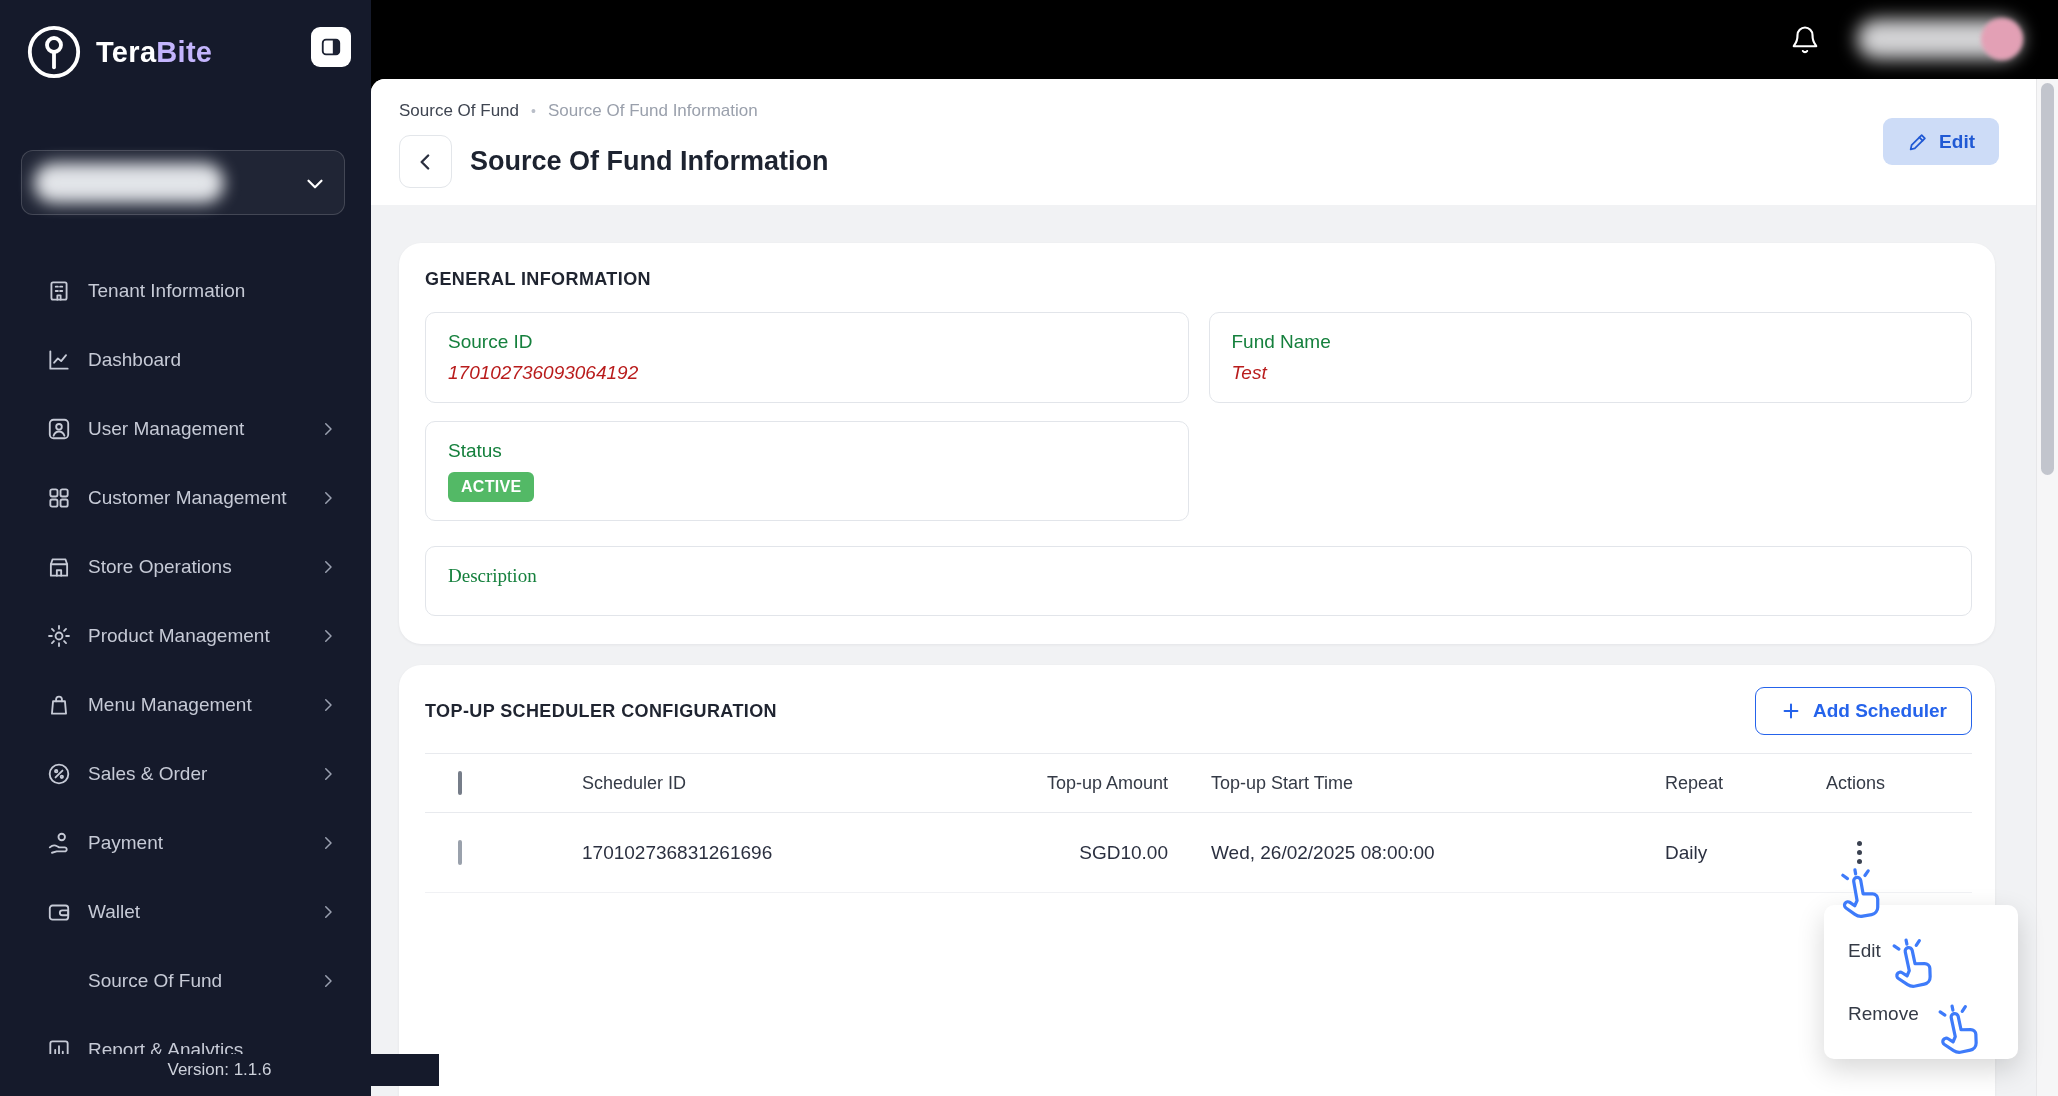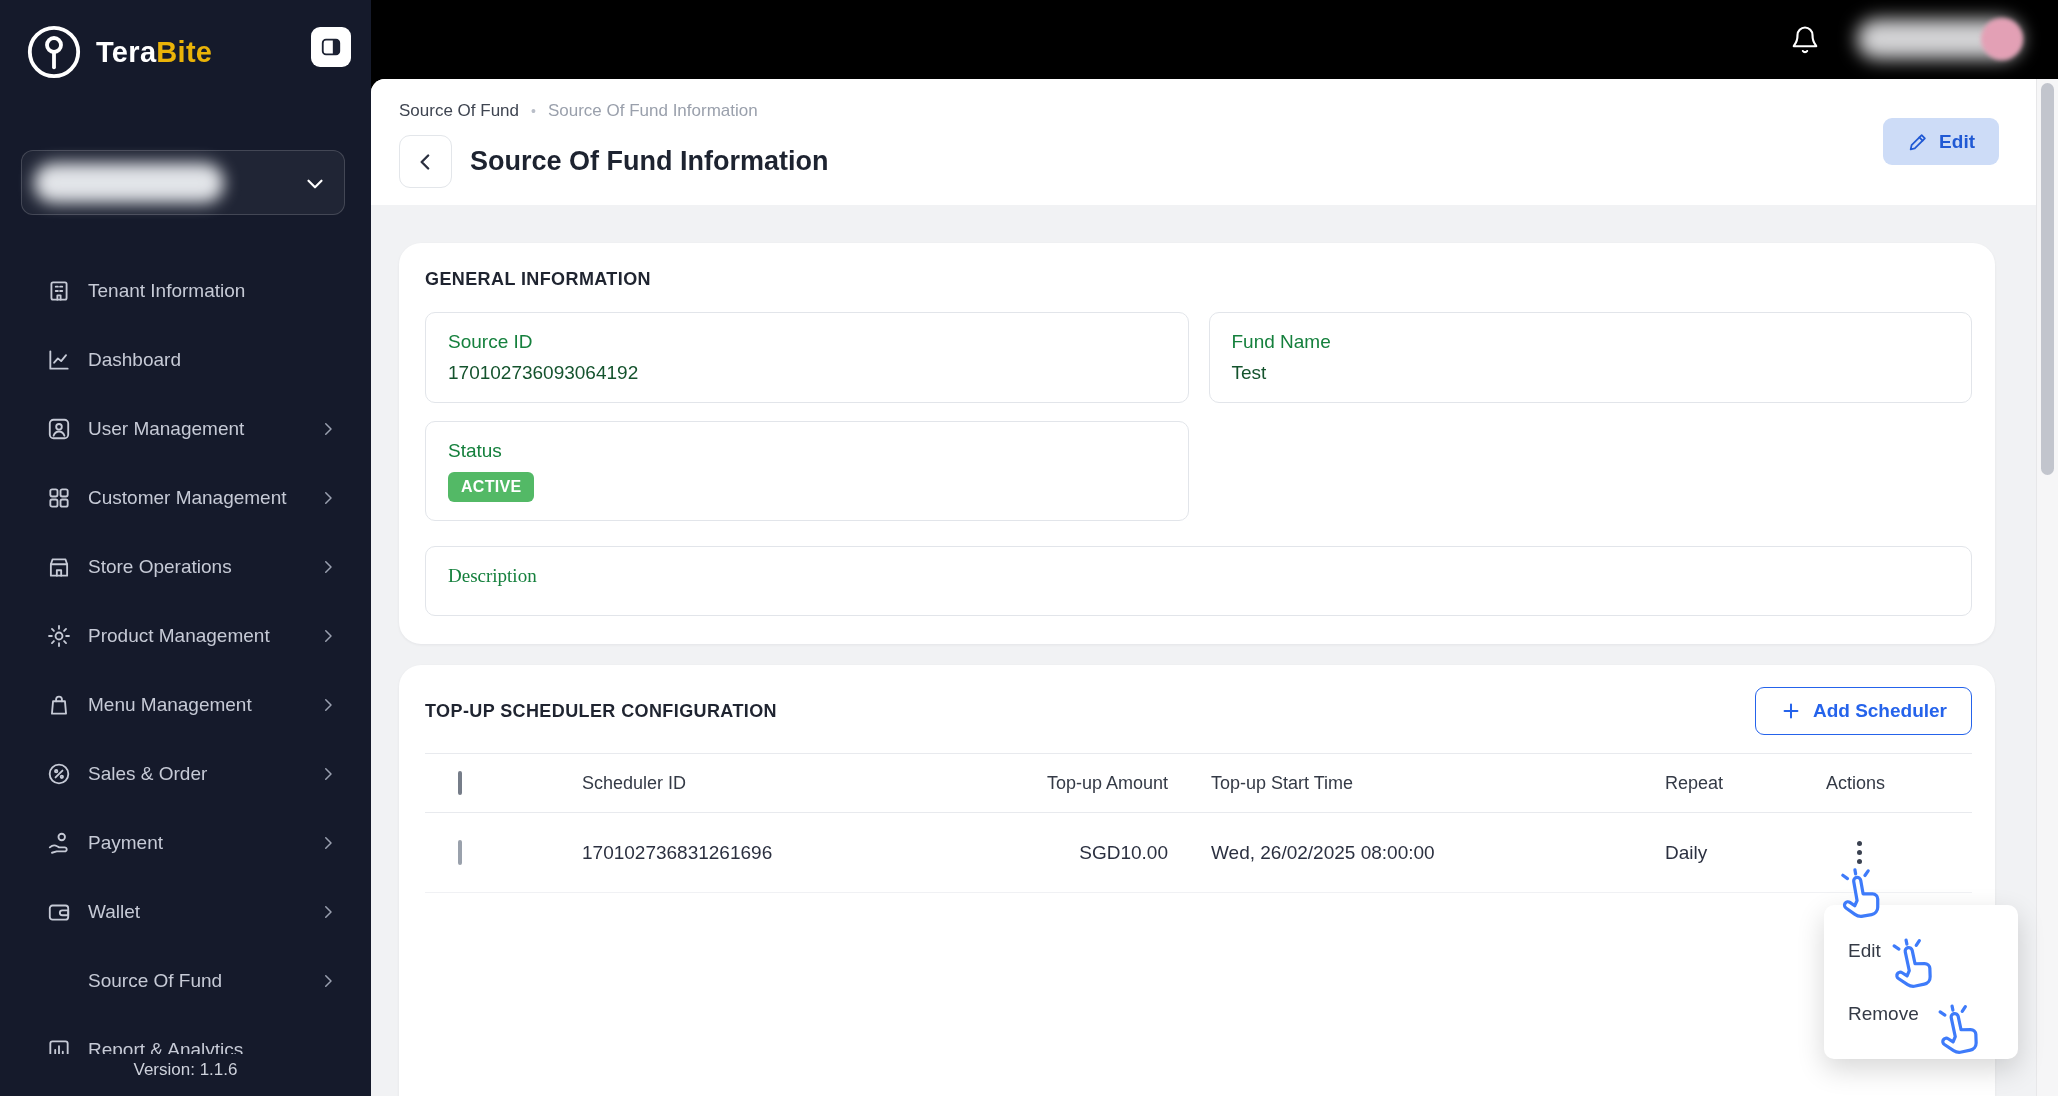--- a/index.html
+++ b/index.html
@@ -3,31 +3,31 @@
 <meta charset="utf-8">
 <style>
   * { margin:0; padding:0; box-sizing:border-box; }
   body { background:#2a2a2a; font-family:"Liberation Sans","DejaVu Sans",sans-serif; }
   .app { position:relative; width:2058px; height:1096px; overflow:hidden; background:#000; }
 
   
   .sidebar { position:absolute; left:0; top:0; width:371px; height:1096px; background:#151a2b; z-index:5; }
   .logo-row { position:absolute; left:26px; top:24px; display:flex; align-items:center; gap:14px; }
   .logo-text { font-size:29px; font-weight:700; color:#fff; letter-spacing:.3px; }
-  .logo-text .bite { color:#eab308; }
+  .logo-text .bite { color:#c4b5fd; }
   .collapse-btn { position:absolute; left:311px; top:27px; width:40px; height:40px; background:#fff; border:none; border-radius:9px; display:flex; align-items:center; justify-content:center; cursor:pointer; }
   .tenant-select { position:absolute; left:21px; top:150px; width:324px; height:65px; border:1px solid rgba(255,255,255,.16); background:rgba(255,255,255,.05); border-radius:12px; display:flex; align-items:center; cursor:pointer; }
   .tenant-blur { margin-left:12px; width:190px; height:40px; border-radius:20px; background:rgba(243,245,248,.92); filter:blur(8px); }
   .tenant-select .chev-down { position:absolute; right:16px; top:20px; }
   .menu { position:absolute; left:0; top:256px; width:371px; }
   .mi { height:69px; display:flex; align-items:center; padding:0 34px 0 46px; color:#c6cad6; cursor:pointer; }
   .mi-icon { width:26px; height:26px; flex:0 0 26px; display:flex; align-items:center; justify-content:center; color:#c6cad6; }
   .mi-label { margin-left:16px; font-size:19px; flex:1 1 auto; white-space:nowrap; }
   .mi-chev { width:18px; height:18px; display:flex; align-items:center; }
-  .version { position:absolute; left:0; bottom:10px; width:371px; text-align:center; color:#cdd1db; font-size:17px; background:#151a2b; padding:6px 0; }
+  .version { position:absolute; left:0; bottom:10px; width:439px; text-align:center; color:#cdd1db; font-size:17px; background:#151a2b; padding:6px 0; }
 
   
   .topbar { position:absolute; left:371px; top:0; right:0; height:79px; background:#000; z-index:4; }
   .bell-btn { position:absolute; right:232px; top:22px; width:36px; height:36px; background:none; border:none; cursor:pointer; }
   .user-chip { position:absolute; right:37px; top:17px; width:164px; height:44px; cursor:pointer; }
   .user-blur { position:absolute; left:0; top:2px; width:164px; height:40px; border-radius:20px; background:rgba(248,248,250,.85); filter:blur(9px); }
   .avatar { position:absolute; right:-2px; top:1px; width:42px; height:42px; border-radius:50%; background:#e3a0b5; filter:blur(2px); }
 
   
   .main { position:absolute; left:371px; top:79px; right:0; bottom:0; background:#000; }
@@ -42,21 +42,21 @@
   .page-title { margin-left:18px; font-size:27px; font-weight:700; color:#1d2330; }
   .edit-btn { position:absolute; right:59px; top:39px; height:47px; padding:0 24px; background:#cddcf7; border:none; border-radius:9px; display:flex; align-items:center; gap:10px; color:#2059d4; font-size:19px; font-weight:700; cursor:pointer; }
 
   .content { padding-top:38px; }
   .card { margin-left:28px; width:1596px; background:#fff; border-radius:22px; box-shadow:0 1px 3px rgba(16,24,40,.06); }
   .card1 { padding:26px 23px 28px 26px; }
   .section-title { font-size:18px; font-weight:700; color:#1f2430; letter-spacing:.4px; }
   .field-grid { margin-top:22px; display:grid; grid-template-columns:1fr 1fr; gap:18px 20px; }
   .field-box { border:1px solid #e2e5ea; border-radius:10px; padding:18px 22px; background:#fff; }
   .field-label { font-size:19px; color:#15803d; }
-  .field-value { font-size:19px; color:#14532d; margin-top:9px; }
+  .field-value { font-size:19px; color:#b91c1c; margin-top:9px;font-style:italic; }
   .badge { display:inline-block; margin-top:10px; background:#53b966; color:#fff; font-size:16px; font-weight:700; padding:6px 13px; border-radius:6px; letter-spacing:.3px; }
   .desc-box { grid-column:1 / span 2; margin-top:7px; min-height:70px; display:flex; align-items:flex-start;font-family:Liberation Serif, serif; }
 
   .card2 { margin-top:21px; height:560px; padding:22px 23px 0 26px; }
   .card2-head { display:flex; align-items:center; justify-content:space-between; }
   .add-btn { height:48px; padding:0 24px; background:#fff; border:1.5px solid #2563eb; border-radius:9px; display:flex; align-items:center; gap:11px; color:#2563eb; font-size:19px; font-weight:700; cursor:pointer; }
 
   .tbl { margin-top:18px; }
   .tbl-row { display:grid; grid-template-columns:145px 450px 148px 472px 160px 1fr; align-items:center; }
   .tbl-head { height:60px; border-top:1px solid #e8eaee; border-bottom:1px solid #e8eaee; font-size:18px; font-weight:400; color:#343a46; }

